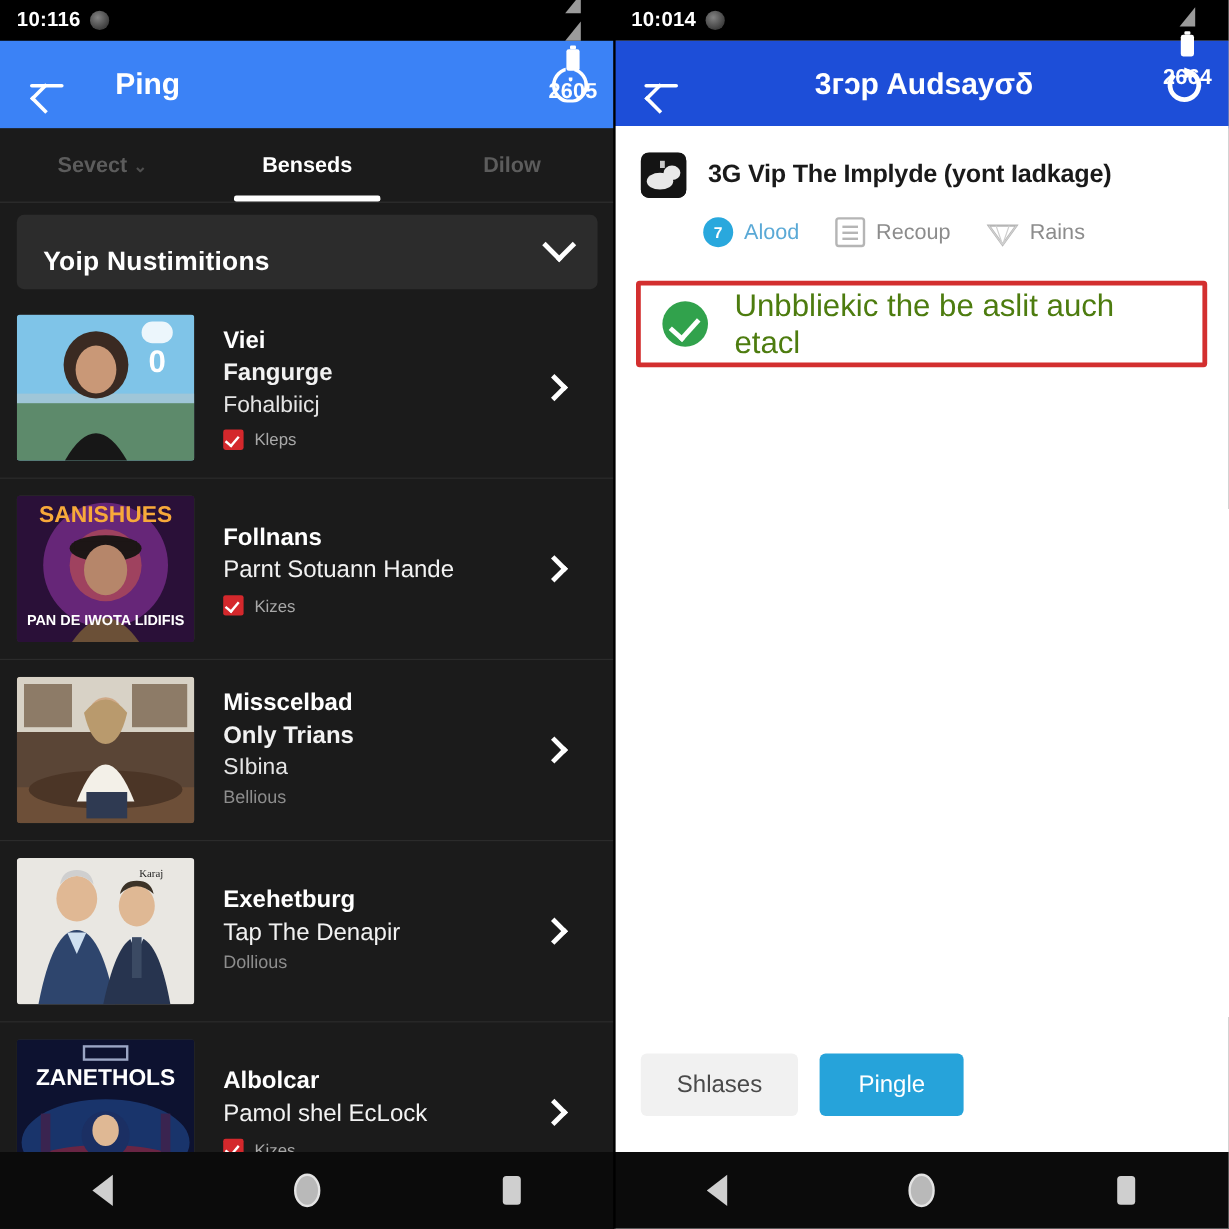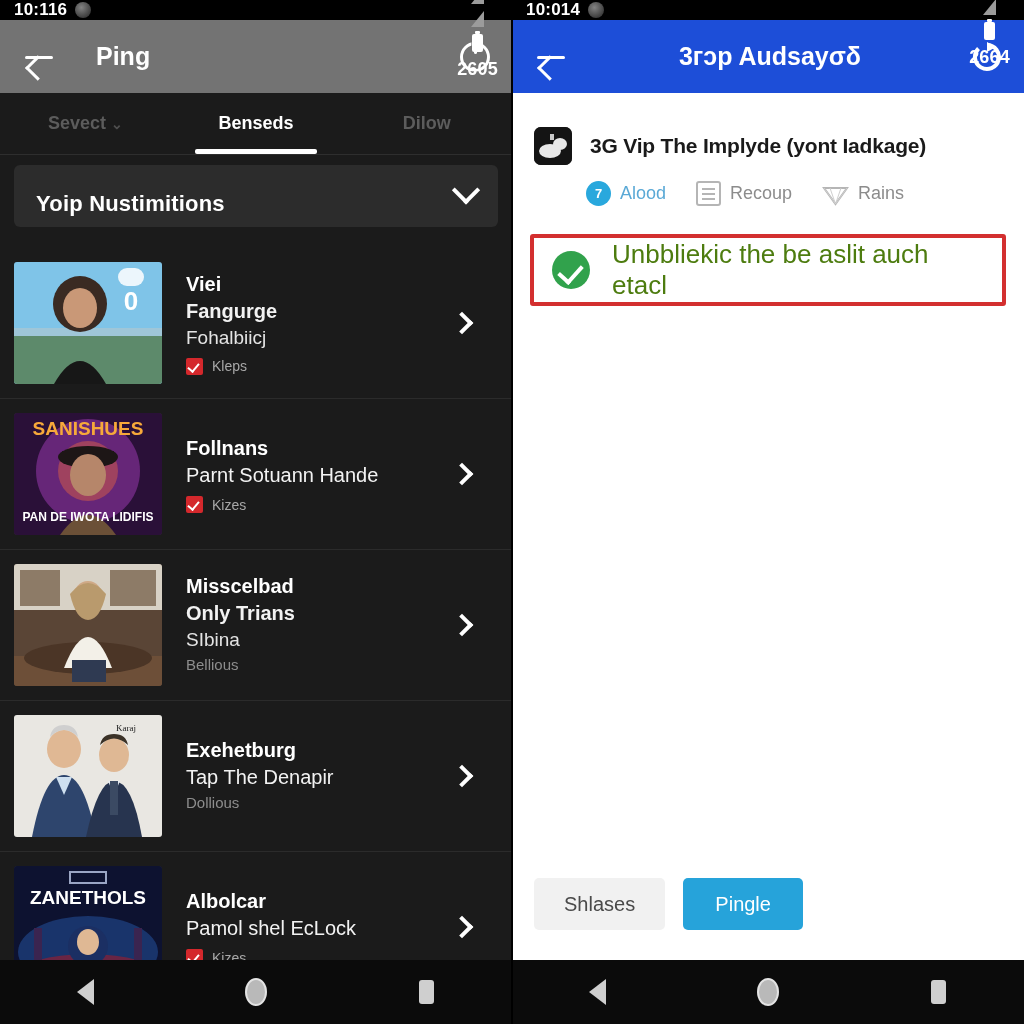--- a/index.html
+++ b/index.html
@@ -10,21 +10,21 @@
     overflow: hidden;
   }
   .screen { position: relative; width: 1024px; height: 1024px; display: flex; }
 
   .panel { width: 512px; height: 1024px; position: relative; overflow: hidden; }
   .panel-left  { background: #1b1b1b; }
   .panel-right { background: #ffffff; }
 
   
   .statusbar {
-    height: 20px; background: #000; color: #fff;
+    height: 34px; background: #000; color: #fff;
     display: flex; align-items: center; padding: 0 14px;
     font-size: 17px; font-weight: 600; letter-spacing: .2px;
   }
   .sb-clock { margin-right: 8px; }
   .sb-dot {
     width: 16px; height: 16px; border-radius: 50%;
     background: radial-gradient(circle at 40% 35%, #9a9a9a, #4a4a4a 70%);
     opacity: .85;
   }
   .sb-right { margin-left: auto; display: flex; align-items: center; gap: 7px; flex-direction: column; }
@@ -53,21 +53,21 @@
     position: relative;
   }
   .ic-batt::before {
     content: ""; position: absolute; top: -3px; left: 3px;
     width: 5px; height: 3px; background: #fff; border-radius: 1px;
   }
   .sb-num { font-size: 18px; font-weight: 700; }
 
   
   .appbar {
-    height: 73px; background: #737373;
+    height: 73px; background: #3b82f6;
     display: flex; align-items: center; padding: 0 22px;
     color: #fff;
   }
   .appbar.light-dark { background: #1d4ed8; }
   .arrow-back {
     width: 34px; height: 34px; position: relative; flex: none; cursor: pointer;
   }
   .arrow-back::before {
     content: ""; position: absolute; left: 3px; top: 16px;
     width: 28px; height: 3px; background: #fff; border-radius: 2px;

